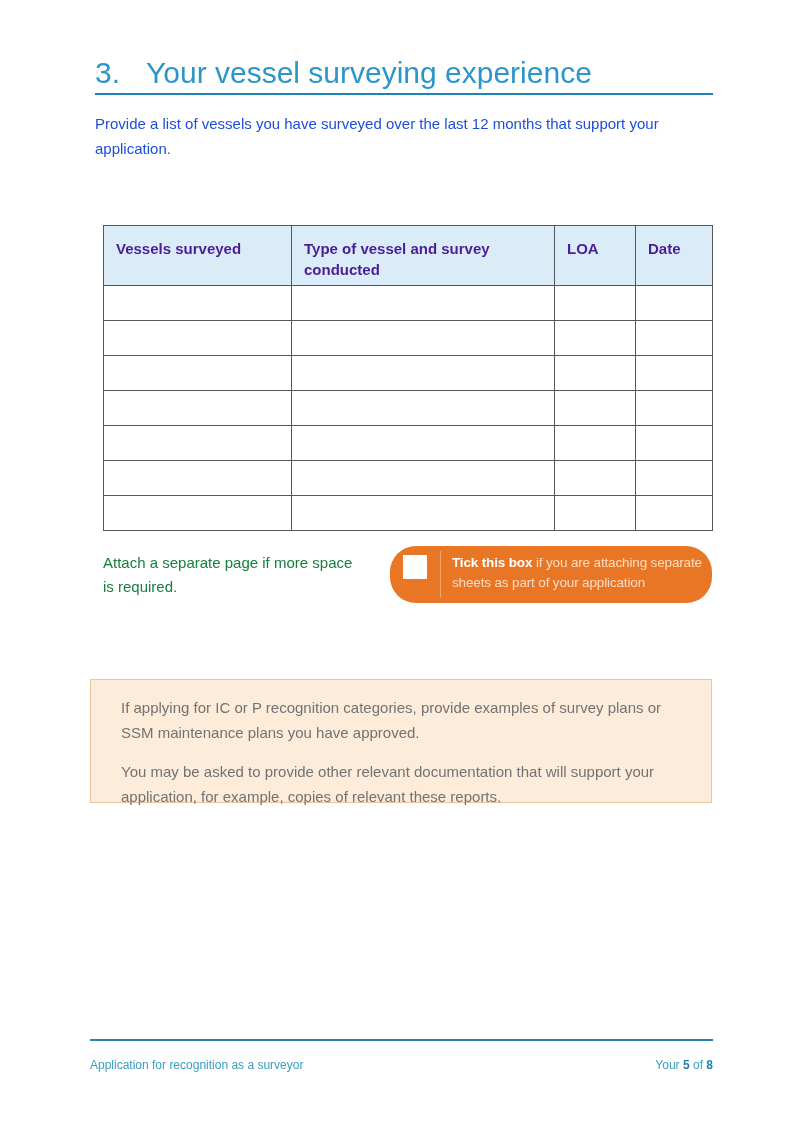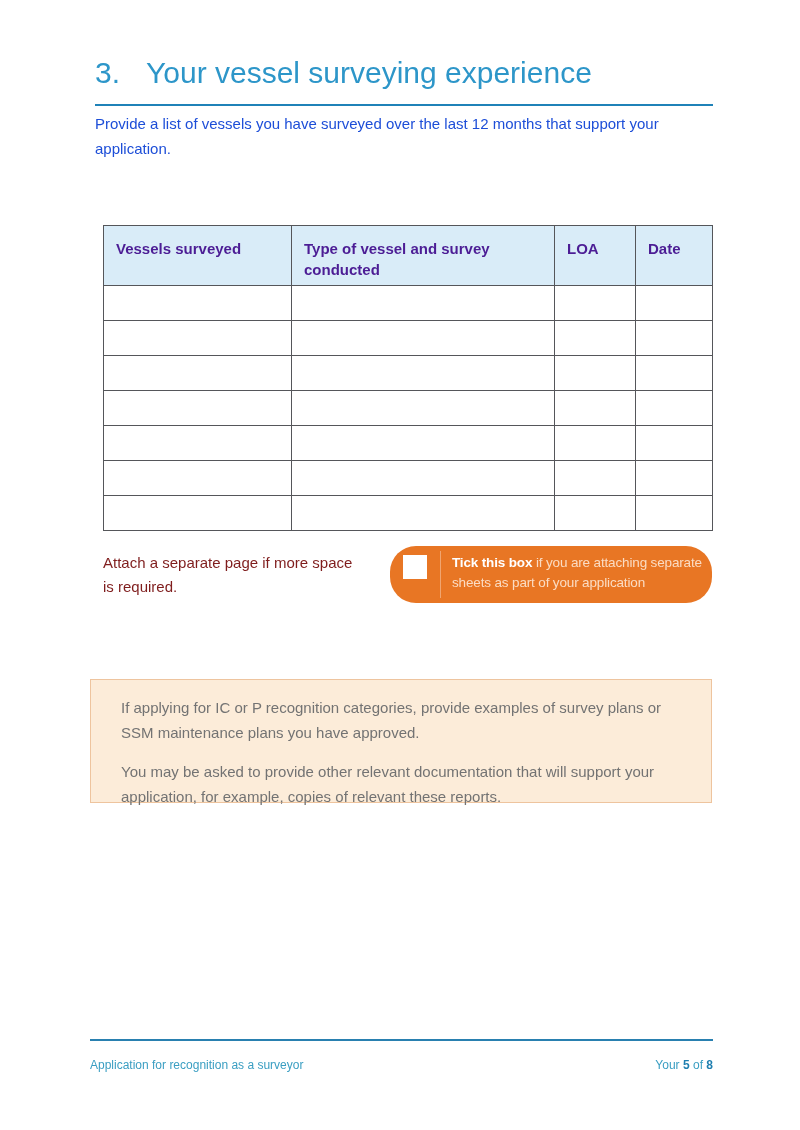--- a/index.html
+++ b/index.html
@@ -17,21 +17,21 @@
   
   .heading {
     position: absolute;
     left: 95px;
     top: 56px;
     width: 618px;
     color: #2D96C9;
     font-size: 30px;
     font-weight: 400;
     line-height: 34px;
-    padding-bottom: 14px;
+    padding-bottom: 3px;
     border-bottom: 2px solid #1F82B8;
     white-space: nowrap;
   }
   .heading .num { display: inline-block; width: 51px; }
 
   
   .intro {
     position: absolute;
     left: 95px;
     width: 622px;
@@ -73,21 +73,21 @@
 
   
   .attach-note {
     position: absolute;
     left: 103px;
     top: 551px;
     width: 258px;
     margin: 0;
     font-size: 15px;
     line-height: 24px;
-    color: #7f1d1d;
+    color: #15803d;
   }
 
   
   .tick-box {
     position: absolute;
     left: 390px;
     top: 546px;
     width: 322px;
     height: 57px;
     background: #E87624;

